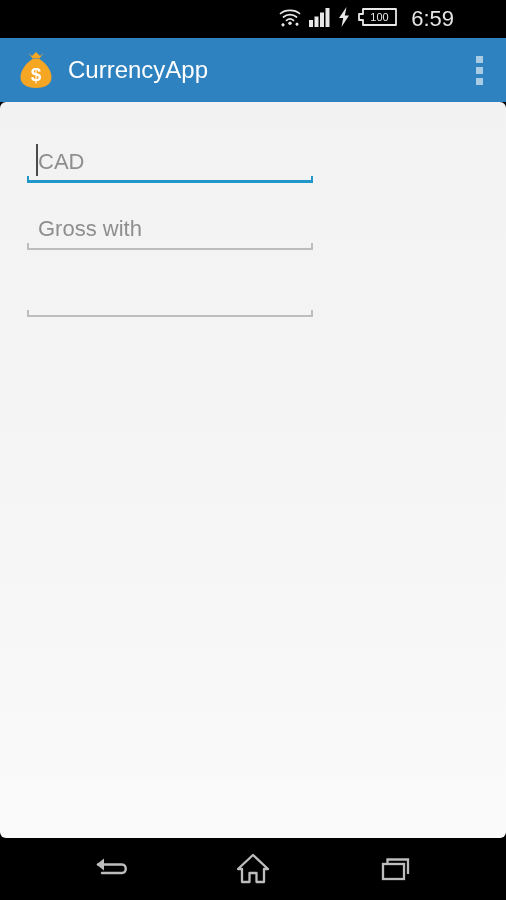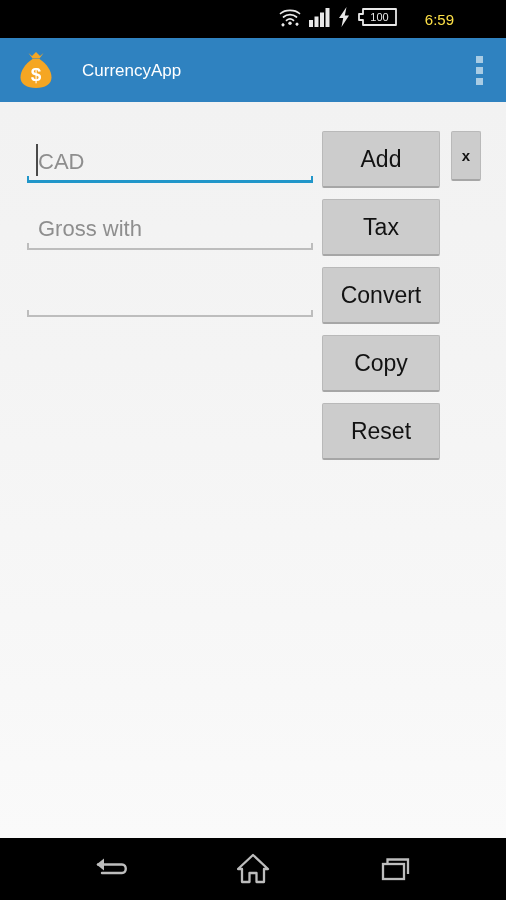--- a/index.html
+++ b/index.html
@@ -33,24 +33,24 @@
     padding-right: 10px;
     box-sizing: border-box;
   }
   .status-icons {
     display: flex;
     align-items: center;
     gap: 7px;
   }
   .sb-icon { display: block; }
   .sb-time {
-    color: #fde047;
-    font-size: 15px;
+    color: #e5e5e5;
+    font-size: 22px;
     letter-spacing: 0px;
-    margin-left: 19px;
+    margin-left: 5px;
     line-height: 1;
     font-family: "Liberation Sans", sans-serif;
   }
 
   
   .appbar {
     position: absolute;
     left: 0; top: 38px;
     width: 506px;
     height: 64px;
@@ -62,22 +62,22 @@
     padding-right: 10px;
   }
   .app-logo {
     width: 44px;
     height: 44px;
     flex: 0 0 44px;
     position: relative;
   }
   .app-title {
     color: #ffffff;
-    font-size: 17px;
-    margin-left: 24px;
+    font-size: 24px;
+    margin-left: 10px;
     font-weight: normal;
     line-height: 1;
     white-space: nowrap;
   }
   .appbar-spacer { flex: 1 1 auto; }
   .overflow-menu {
     width: 34px;
     height: 44px;
     display: flex;
     flex-direction: column;
@@ -93,20 +93,21 @@
   }
 
   
   .content {
     position: absolute;
     left: 0; top: 102px;
     width: 506px;
     height: 736px;
     background: linear-gradient(180deg, #f2f2f2 0%, #f4f4f4 35%, #f7f7f7 70%, #fafafa 100%);
     box-sizing: border-box;
+    border-radius: 6px;
   }
 
   
   .fields {
     position: absolute;
     left: 27px;
     top: 29px;
     width: 286px;
   }
   .field {
@@ -307,43 +308,20 @@
       <div class="field">
         <span class="ph">Gross with</span>
         <span class="underline"></span>
       </div>
 
       <div class="field">
         <span class="underline"></span>
       </div>
     </div>
 
-    <div class="buttons">
-
-      <div class="btn-row">
-        <button class="btn btn-main">Add</button>
-        <button class="btn btn-close">x</button>
-      </div>
-
-      <div class="btn-row">
-        <button class="btn btn-main">Tax</button>
-      </div>
-
-      <div class="btn-row">
-        <button class="btn btn-main">Convert</button>
-      </div>
-
-      <div class="btn-row">
-        <button class="btn btn-main">Copy</button>
-      </div>
-
-      <div class="btn-row">
-        <button class="btn btn-main">Reset</button>
-      </div>
-    </div>
   </div>
 
   <div class="navbar">
 
     <span class="nav-btn">
       <svg width="40" height="34" viewBox="0 0 40 34">
         <path d="M11 21 L31 21 C36 21, 36 12.5, 31 12.5 L7 12.5" fill="none" stroke="#bdbdbd" stroke-width="2.4" stroke-linecap="round"></path>
         <path d="M13 6.5 L5.5 12.5 L13 18.5 Z" fill="#bdbdbd"></path>
       </svg>
     </span>

